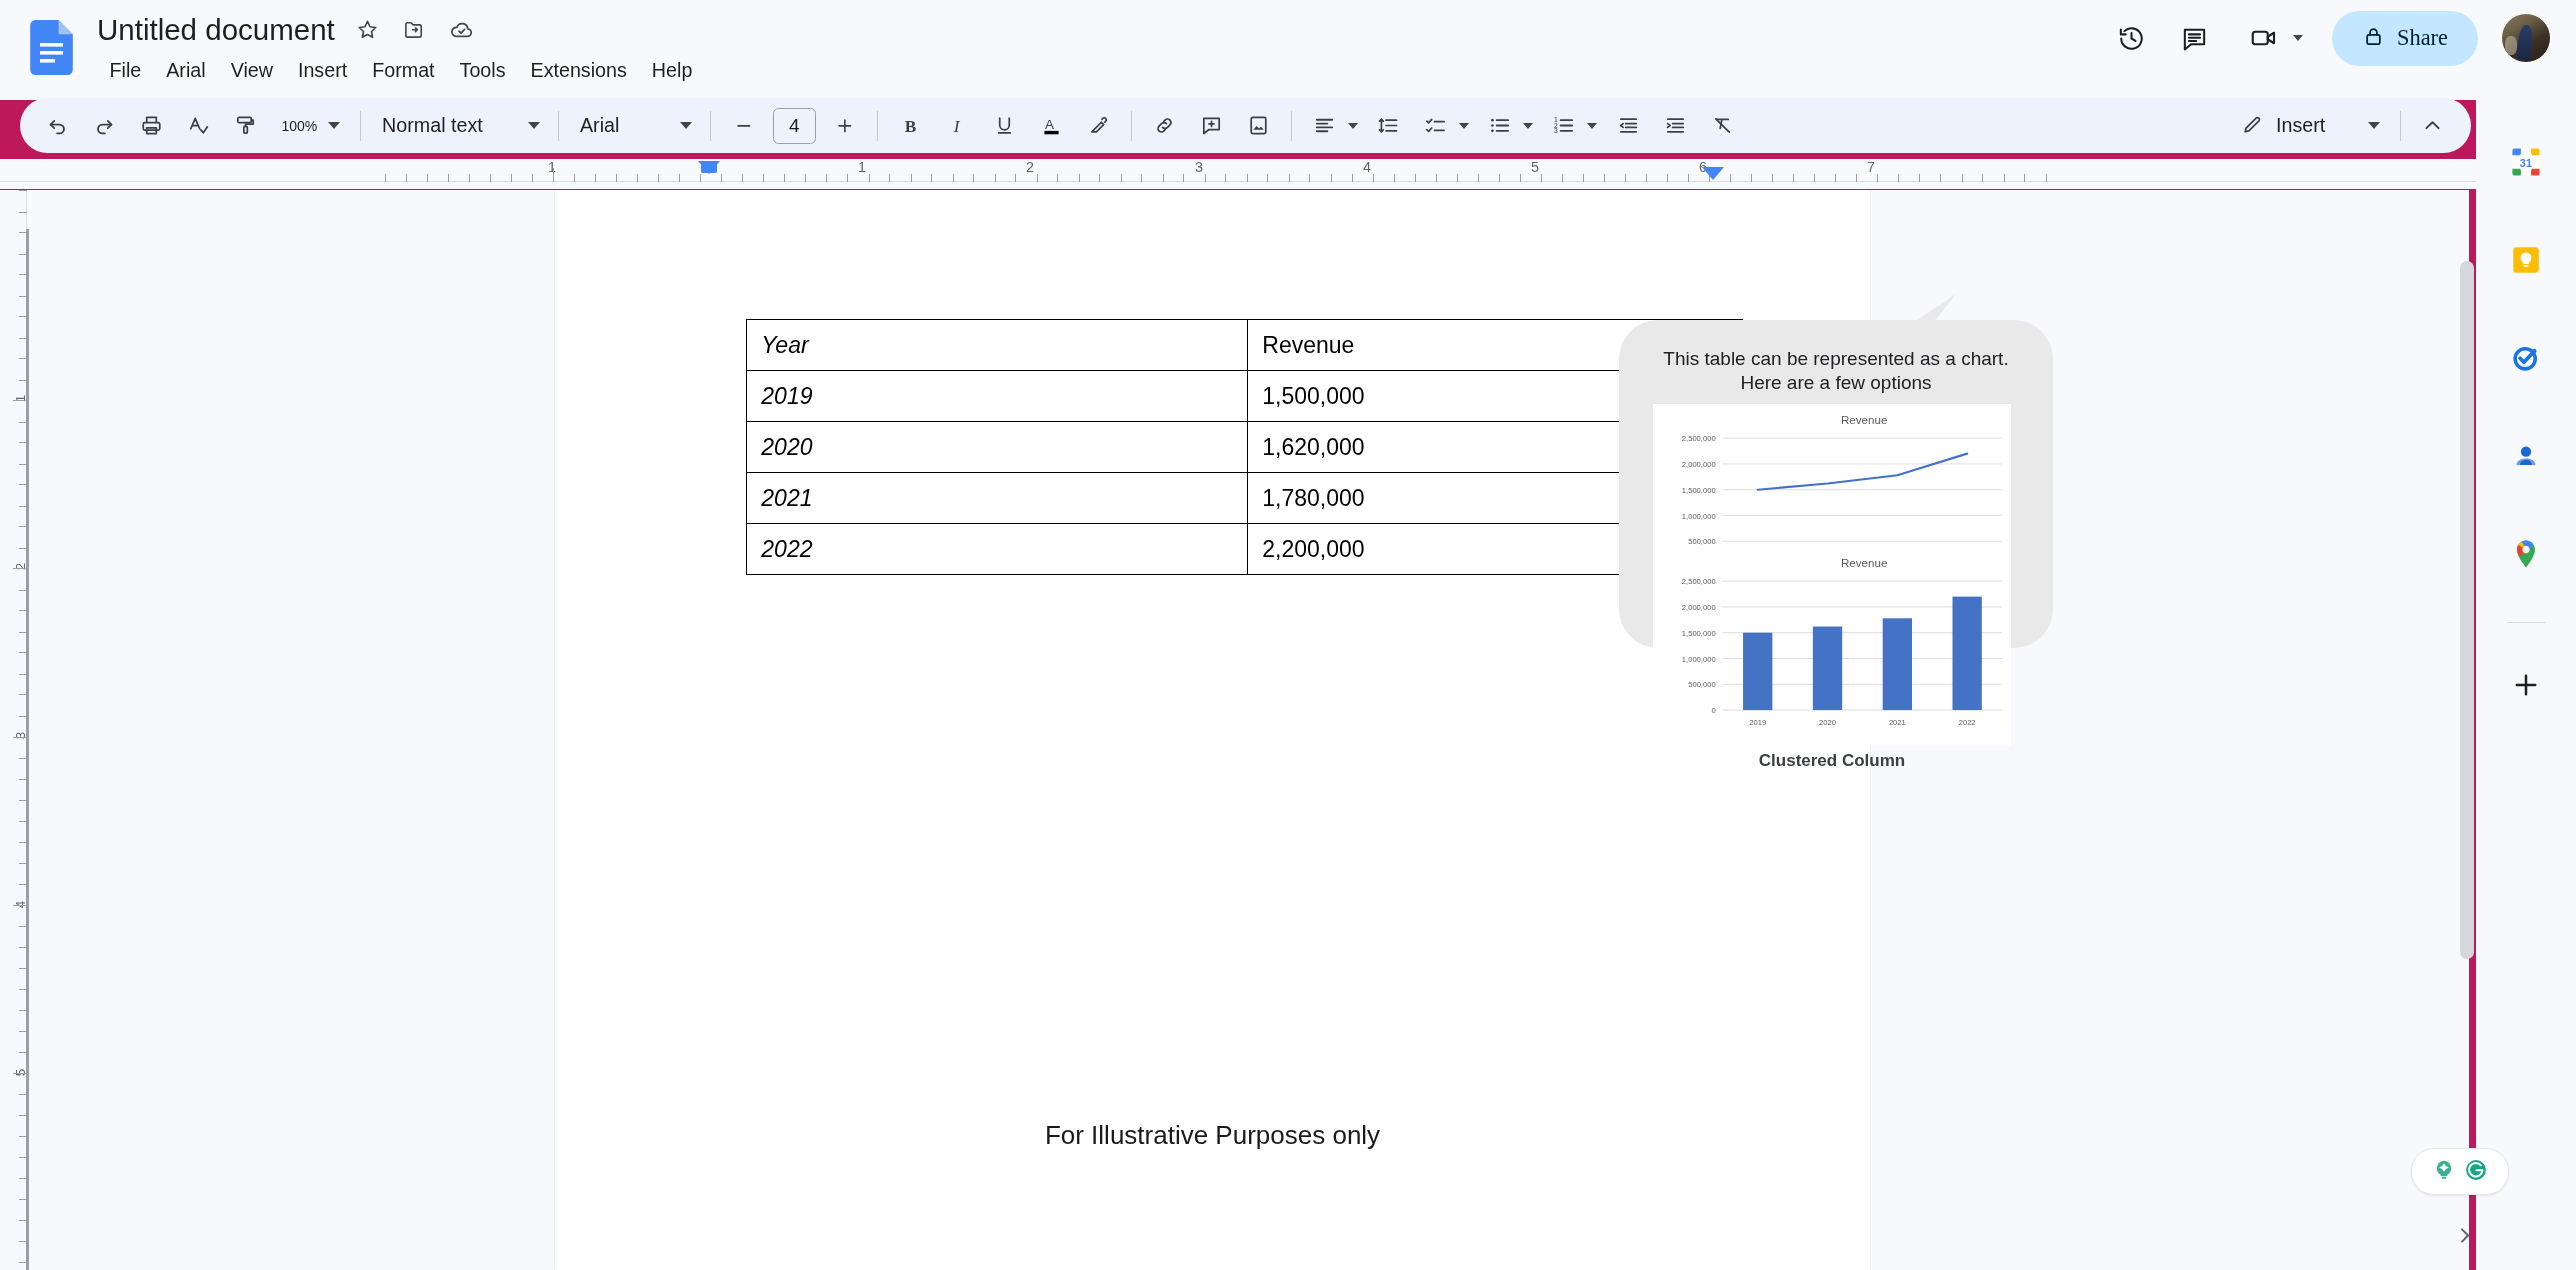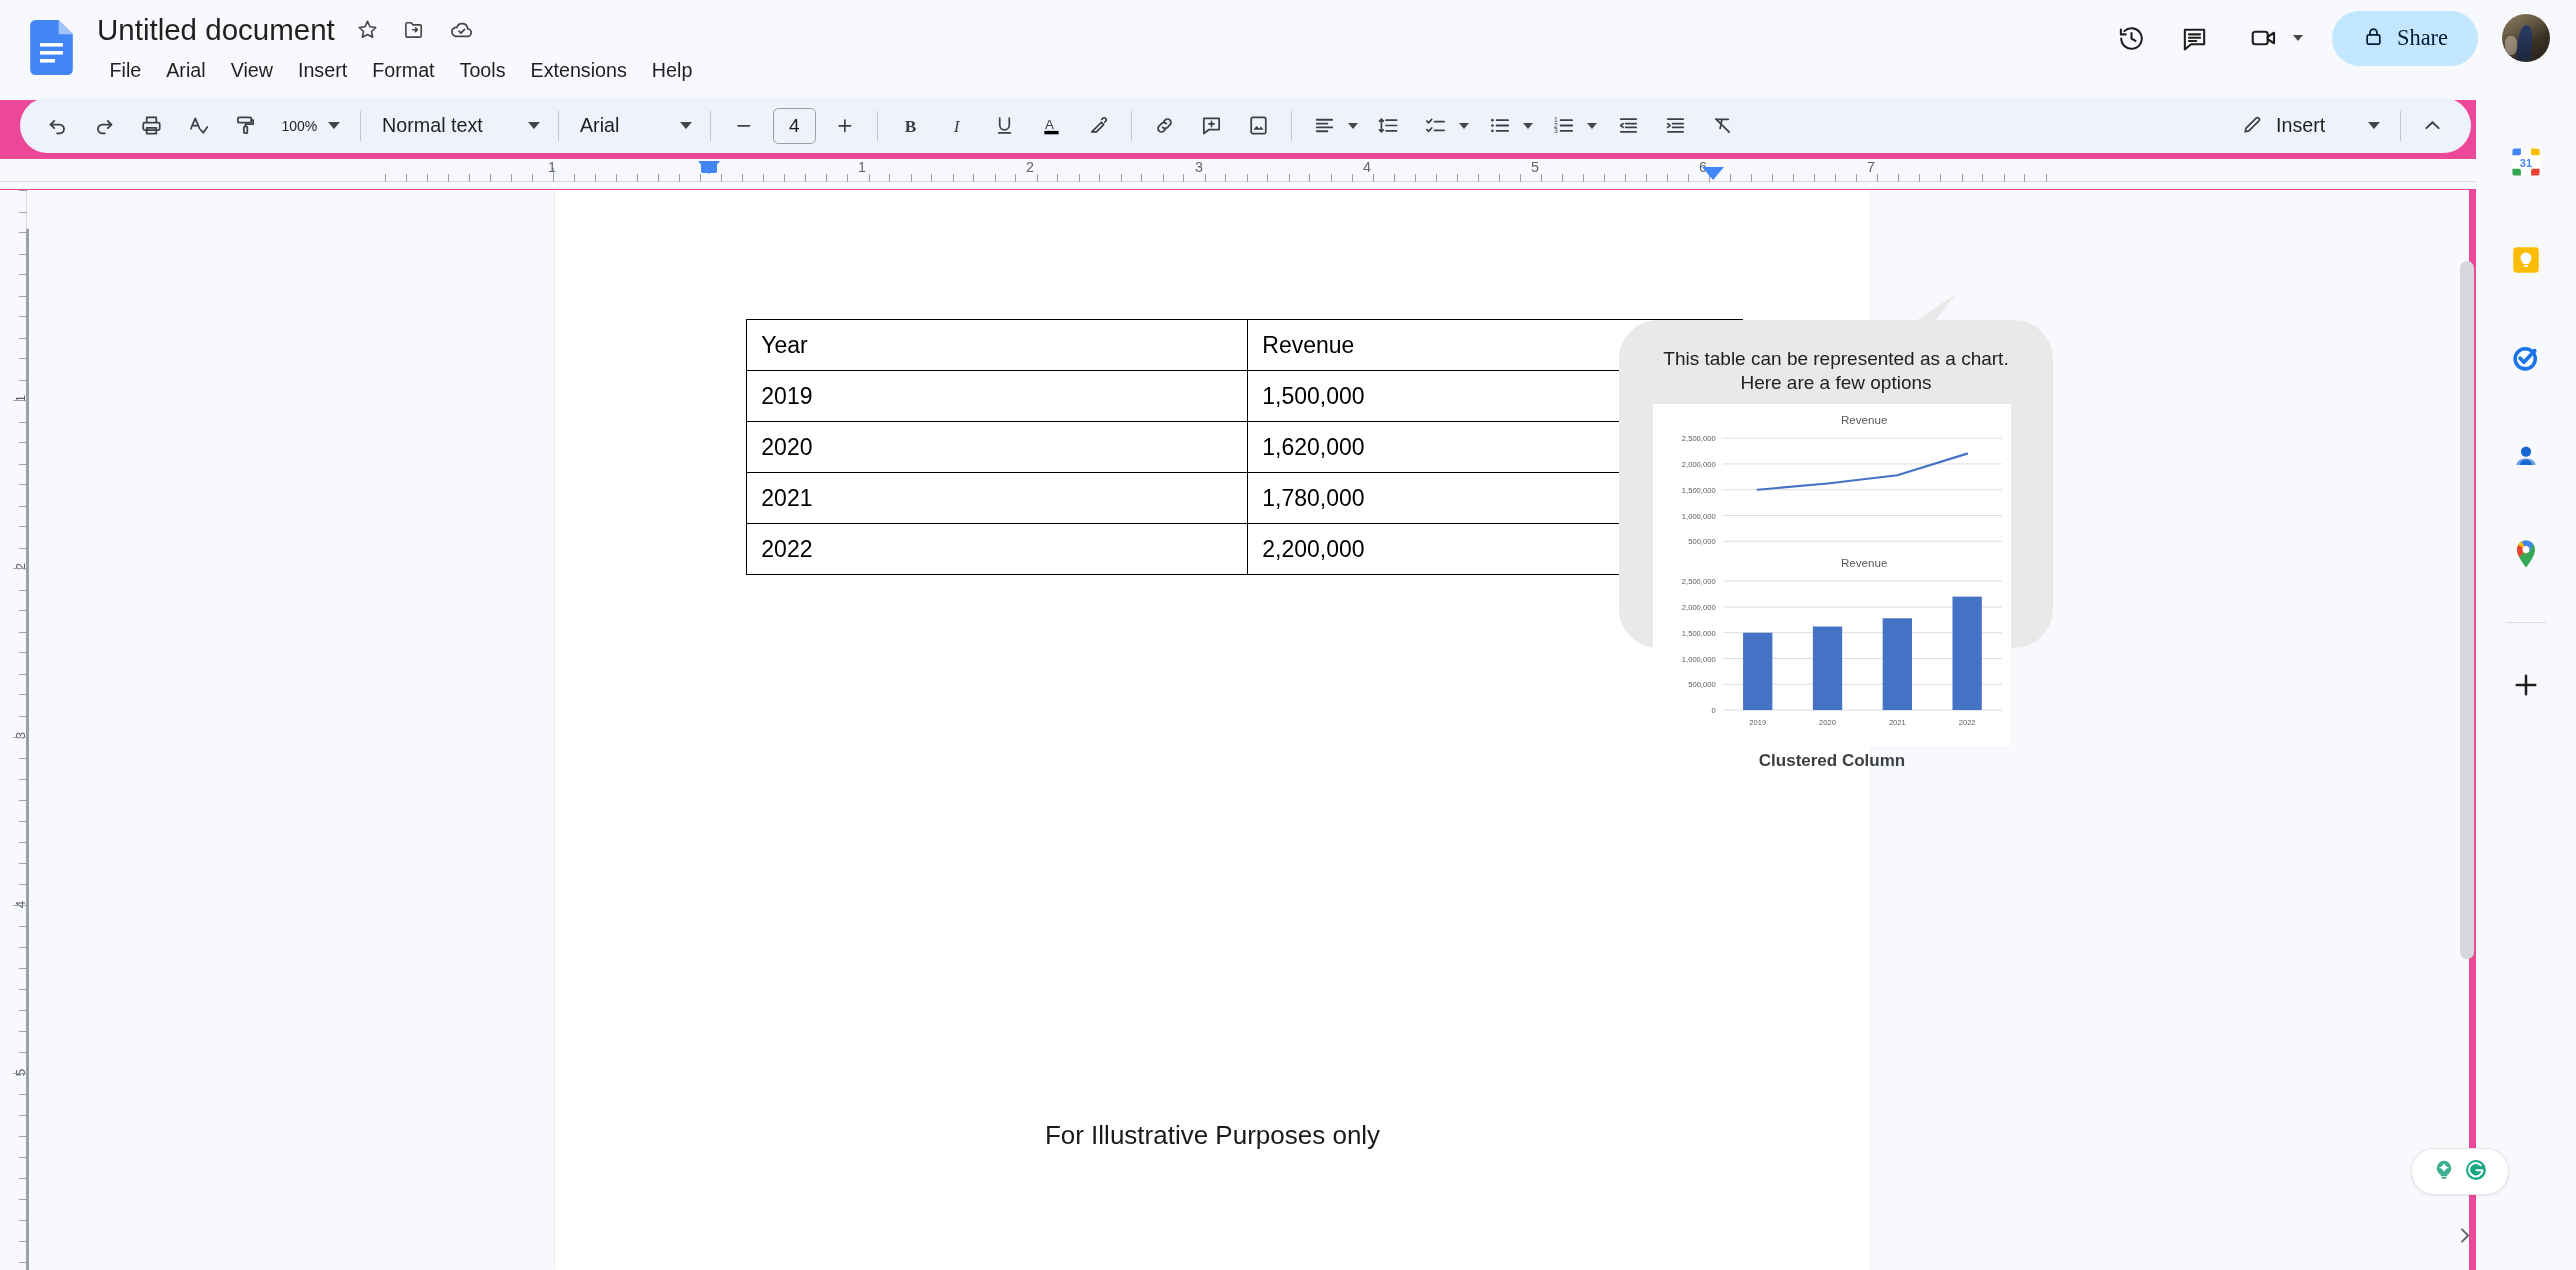--- a/index.html
+++ b/index.html
@@ -4,21 +4,21 @@
 <title>Google Docs — Untitled document</title>
 <style>
   * { box-sizing: border-box; margin: 0; padding: 0; }
   html, body {
     width: 2576px; height: 1270px;
     overflow: hidden;
     background: #F8F9FD;
     font-family: "Liberation Sans", sans-serif;
     -webkit-font-smoothing: antialiased;
   }
-  .app { position: relative; width: 2576px; height: 1270px; background: #ec4899; }
+  .app { position: relative; width: 2576px; height: 1270px; background: #be185d; }
 
   
   .header { position: absolute; left:0; top:0; width: 2576px; height: 100px; background:#F8F9FD; }
   .docs-logo { position:absolute; left:30px; top:19.7px; width:43px; height:55px; }
   .docs-logo svg { display:block; }
   .title-row { position:absolute; left:97px; top:12.5px; display:flex; align-items:center; gap:19.7px; }
   .doc-title { font-size:29.5px; color:#1f1f1f; letter-spacing:0; white-space:nowrap; font-weight:400; }
   .title-icon { width:27px; height:27px; display:flex; align-items:center; justify-content:center; cursor:pointer; }
   .title-icon svg { display:block; }
   .menubar { position:absolute; left:97px; top:55px; display:flex; gap:0; }
@@ -138,21 +138,21 @@
 
   
   .doc-table {
     position:absolute; left:191px; top:129px; width:997px;
     border-collapse:collapse; table-layout:fixed;
   }
   .doc-table td {
     border:1.8px solid #000; height:51px; padding:0 14.3px;
     font-size:23px; color:#000; font-family:"Liberation Sans", sans-serif; vertical-align:middle;
   }
-  .doc-table td.c0 { width:501px; }
+  .doc-table td.c0 { width:501px;font-style:italic; }
 
   
   .callout {
     position:absolute; left:1064px; top:118px; width:434px; height:340px;
   }
   .callout-body {
     position:absolute; left:0; top:11.6px; width:434px; height:328px;
     background:#E9E9E9; border-radius:39px;
   }
   .callout-tail {

